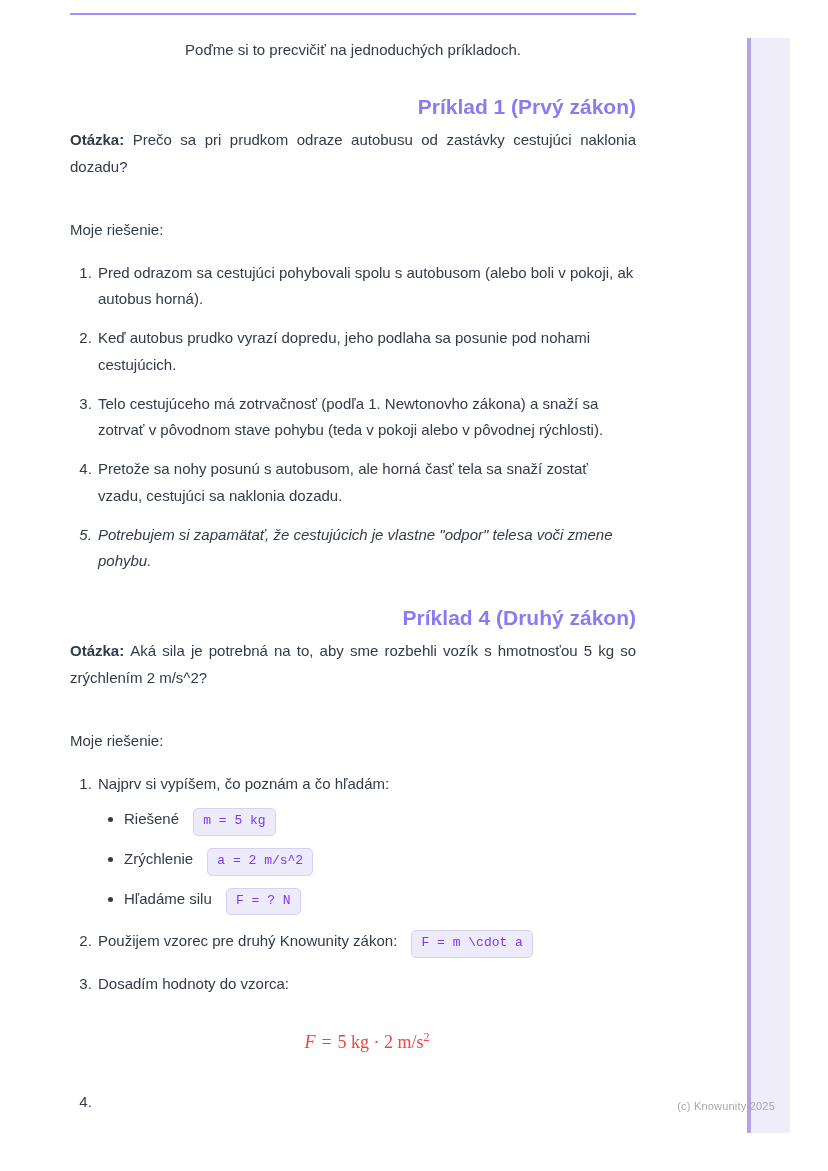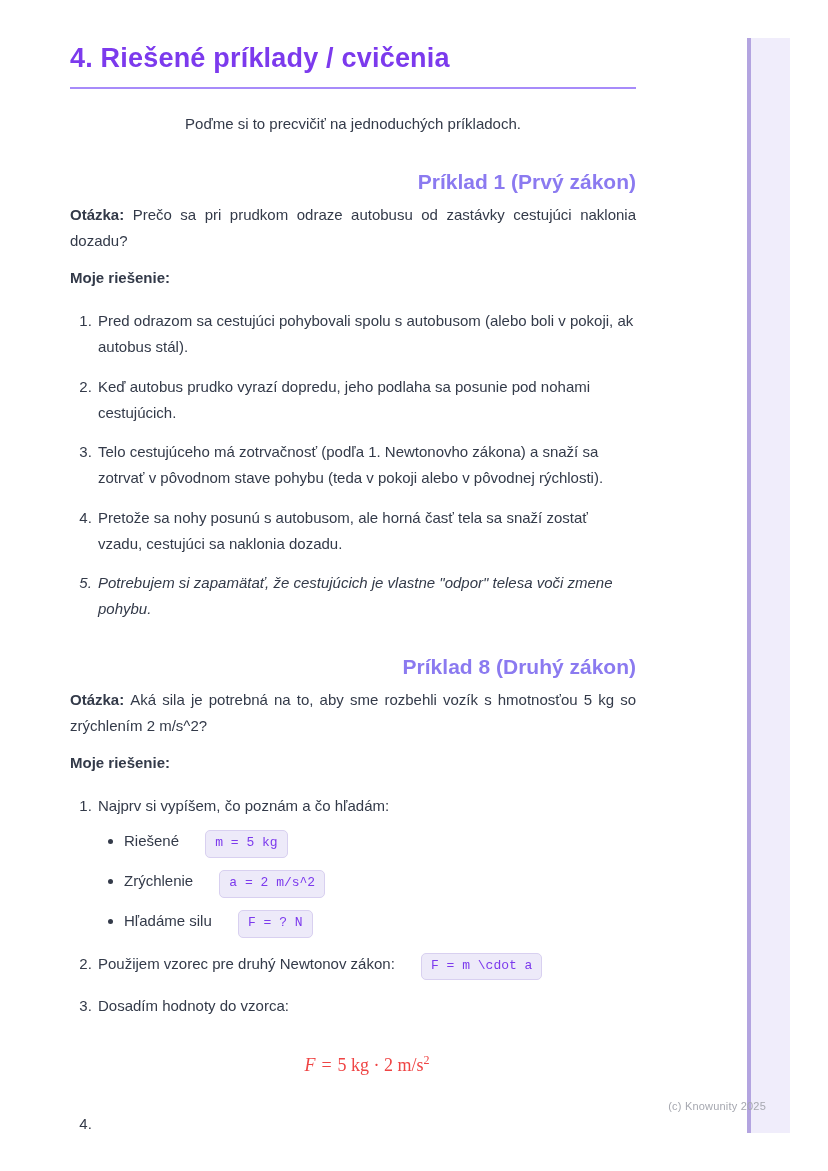--- a/index.html
+++ b/index.html
@@ -41,23 +41,23 @@
   p.justified { text-align: justify; margin-top: 8px; }
   h2.section-heading {
     margin-top: 32px;
     font-size: 21px;
     font-weight: 700;
     color: #8b7af0;
     text-align: right;
   }
   .label-bold { font-weight: 700; }
   p.solution-label {
-    margin-top: 12px;
+    margin-top: 38px;
     font-size: 15px;
-    font-weight: 700;
+    font-weight: 400;
     line-height: 1.6;
   }
   ol.steps {
     margin-top: 18px;
     padding-left: 26px;
     font-size: 15px;
     line-height: 1.75;
   }
   ol.steps > li { margin-bottom: 13px; padding-left: 2px; }
   ol.steps > li.italic-note { font-style: italic; }
@@ -69,21 +69,21 @@
   ul.sub-bullets > li { margin-bottom: 10px; }
   .code-chip {
     display: inline-block;
     font-family: "Liberation Mono", "DejaVu Sans Mono", monospace;
     font-size: 13px;
     color: #7c3aed;
     background: #edeaf9;
     border: 1px solid #d8d0f0;
     border-radius: 5px;
     padding: 1px 9px 2px 9px;
-    margin-left: 22px;
+    margin-left: 10px;
     vertical-align: baseline;
     white-space: pre;
   }
   .formula {
     margin: 30px 0 30px 0;
     text-align: center;
     font-family: "Liberation Serif", serif;
     font-size: 18px;
     color: #ef4444;
   }
@@ -94,71 +94,70 @@
     position: absolute;
     left: 747px; top: 38px;
     width: 43px; height: 1095px;
     background: #f0edfb;
     border-left: 4px solid #b3a4e0;
     z-index: 0;
   }
   .footer-copyright {
     position: absolute;
     top: 1100px;
-    right: 62px;
+    right: 53px;
     font-size: 11px;
     color: #a6a8b0;
     z-index: 2;
     letter-spacing: 0.2px;
   }
 </style>
 </head>
 <body>
 
 <div class="side-strip"></div>
 
 <div class="content">
 
-  <h1 class="doc-title">4. Riešené príklady / cvičenia</h1>
   <div class="title-rule"></div>
 
   <p class="body-text">Poďme si to precvičiť na jednoduchých príkladoch.</p>
 
   <h2 class="section-heading">Príklad 1 (Prvý zákon)</h2>
 
   <p class="body-text justified"><span class="label-bold">Otázka: </span>
     <span>Prečo sa pri prudkom odraze autobusu od zastávky cestujúci naklonia dozadu?</span></p>
 
   <p class="solution-label">Moje riešenie:</p>
 
   <ol class="steps">
-    <li>Pred odrazom sa cestujúci pohybovali spolu s autobusom (alebo boli v pokoji, ak autobus stál).</li>
+    <li>Pred odrazom sa cestujúci pohybovali spolu s autobusom (alebo boli v pokoji, ak autobus horná).</li>
     <li>Keď autobus prudko vyrazí dopredu, jeho podlaha sa posunie pod nohami cestujúcich.</li>
     <li>Telo cestujúceho má zotrvačnosť (podľa 1. Newtonovho zákona) a snaží sa zotrvať v pôvodnom stave pohybu (teda v pokoji alebo v pôvodnej rýchlosti).</li>
     <li>Pretože sa nohy posunú s autobusom, ale horná časť tela sa snaží zostať vzadu, cestujúci sa naklonia dozadu.</li>
     <li class="italic-note">Potrebujem si zapamätať, že cestujúcich je vlastne "odpor" telesa voči zmene pohybu.</li>
   </ol>
 
-  <h2 class="section-heading">Príklad 8 (Druhý zákon)</h2>
+  <h2 class="section-heading">Príklad 4 (Druhý zákon)</h2>
 
   <p class="body-text justified"><span class="label-bold">Otázka: </span>
     <span>Aká sila je potrebná na to, aby sme rozbehli vozík s hmotnosťou 5 kg so zrýchlením 2 m/s^2?</span></p>
 
   <p class="solution-label">Moje riešenie:</p>
 
   <ol class="steps">
     <li>
       <span>Najprv si vypíšem, čo poznám a čo hľadám: </span>
       <ul class="sub-bullets">
         <li><span>Riešené </span><span class="code-chip">m = 5 kg</span></li>
         <li><span>Zrýchlenie </span><span class="code-chip">a = 2 m/s^2</span></li>
         <li><span>Hľadáme silu </span><span class="code-chip">F = ? N</span></li>
       </ul>
     </li>
-    <li><span>Použijem vzorec pre druhý Newtonov zákon: </span><span class="code-chip">F = m \cdot a</span></li>
+    <li><span>Použijem vzorec pre druhý Knowunity zákon: </span><span class="code-chip">F = m \cdot a</span></li>
     <li>
       <span>Dosadím hodnoty do vzorca: </span>
       <div class="formula"><span class="math-var">F</span><span class="math-eq">=</span><span>5 kg · 2 m/s</span><sup>2</sup></div>
     </li>
     <li>
       
       
     </li>
   </ol>
 

